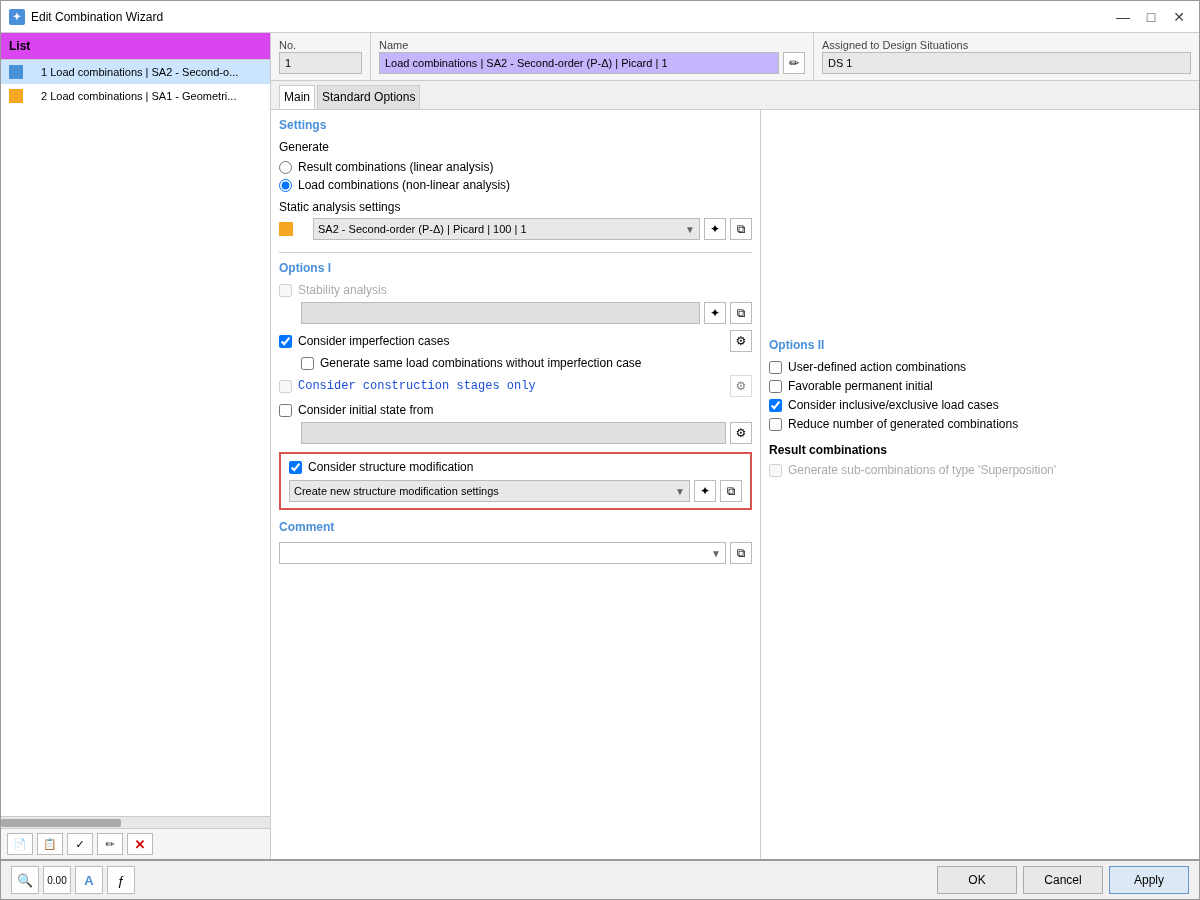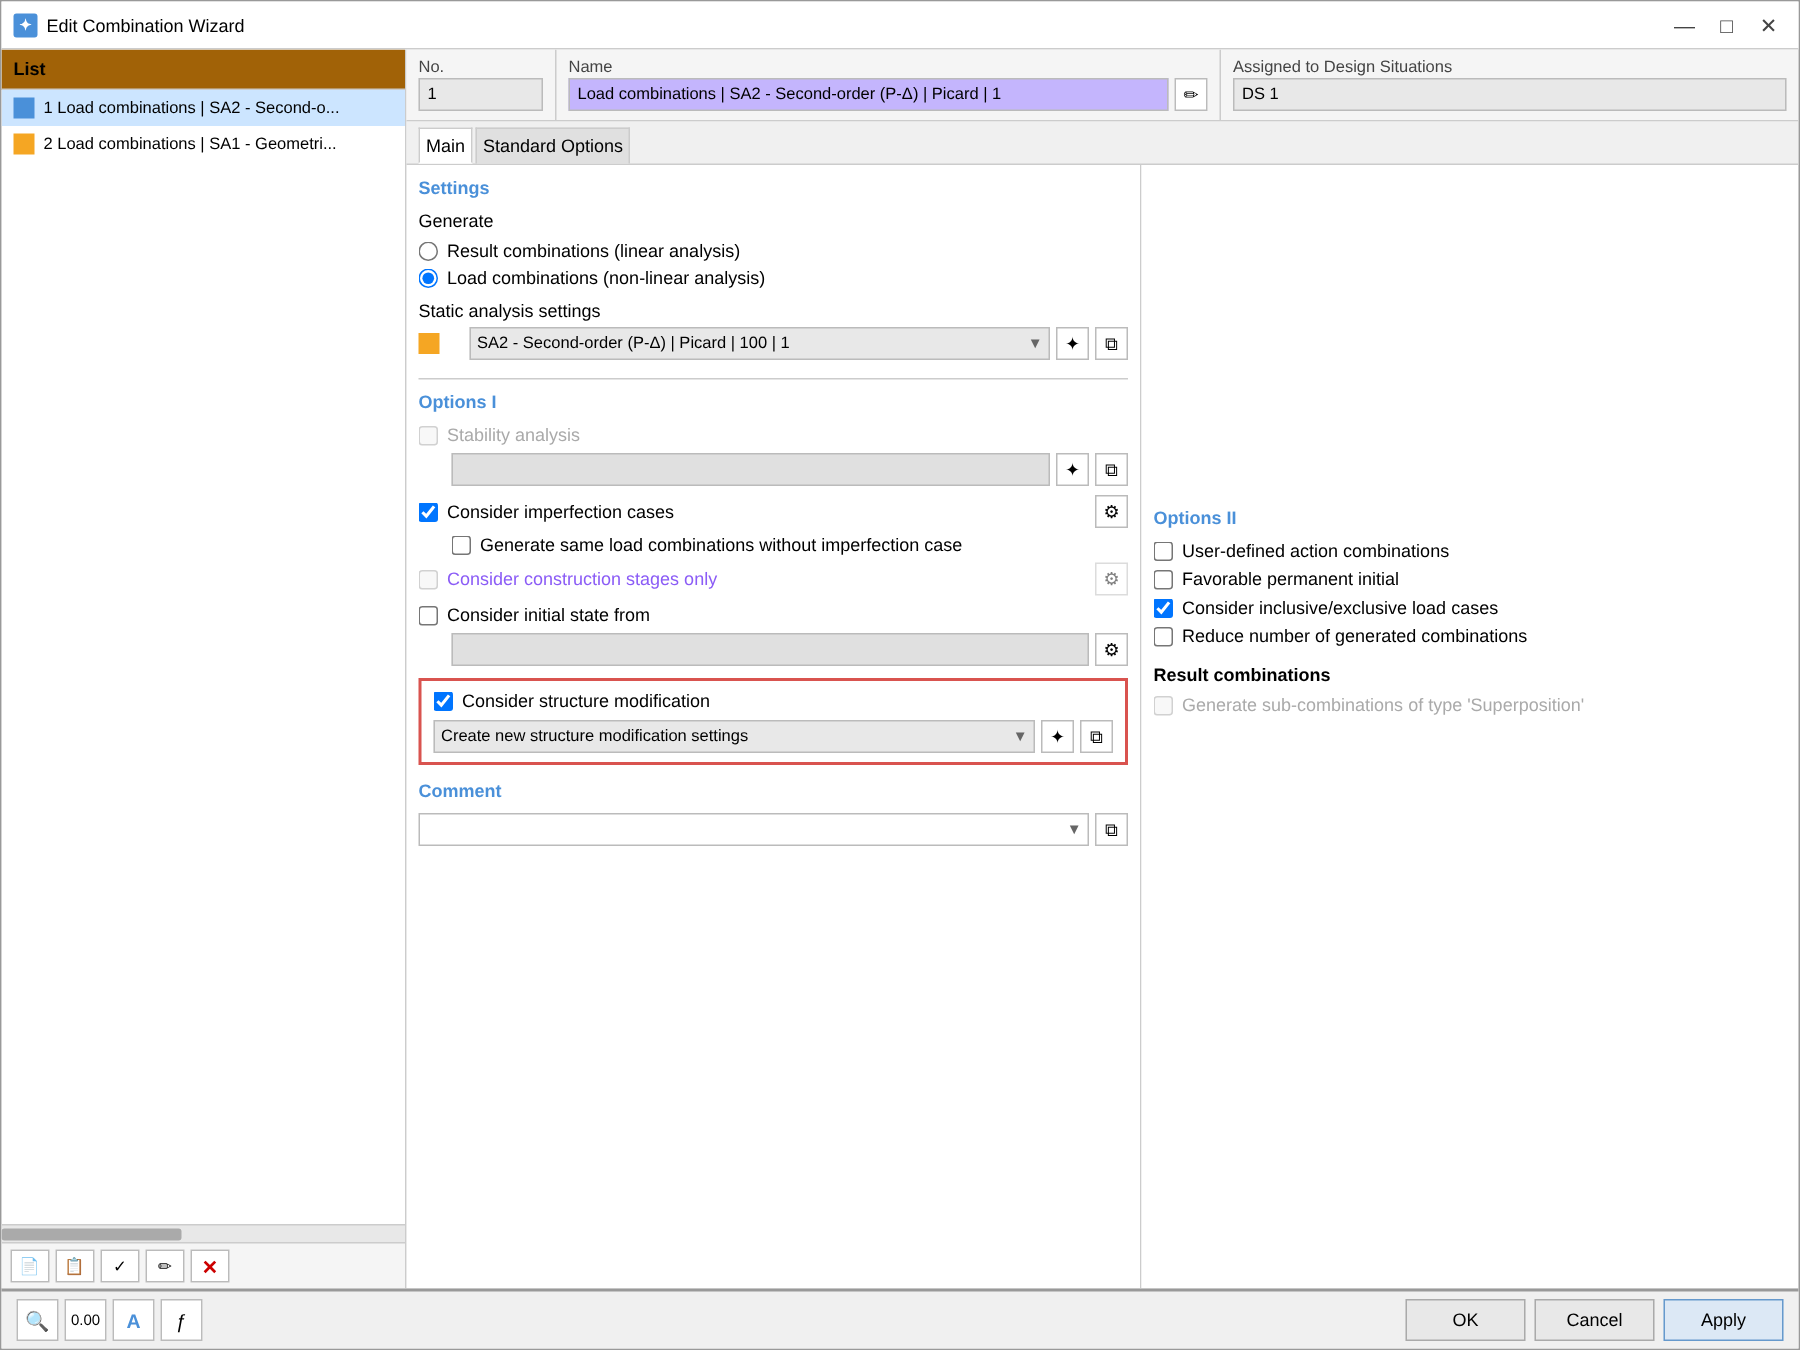--- a/index.html
+++ b/index.html
@@ -85,37 +85,37 @@
       width: 270px;
       background: #fff;
       border-right: 1px solid #ccc;
       display: flex;
       flex-direction: column;
     }
 
     .list-header {
       padding: 6px 8px;
       font-weight: bold;
-      background: #a16207;
+      background: #d946ef;
       border-bottom: 1px solid #ccc;
       font-size: 12px;
     }
 
     .list-items {
       flex: 1;
       overflow-y: auto;
       overflow-x: hidden;
     }
 
     .list-item {
       padding: 5px 8px;
       cursor: pointer;
       display: flex;
       align-items: center;
-      gap: 6px;
+      gap: 18px;
       font-size: 11px;
     }
 
     .list-item.selected {
       background: #cce5ff;
     }
 
     .icon-blue-sq {
       width: 14px;
       height: 14px;
@@ -583,21 +583,21 @@
             <button class="icon-btn">⚙</button>
           </div>
           <div class="checkbox-row checkbox-sub">
             <input type="checkbox" id="no-imperfect" style="">
             <label for="no-imperfect">Generate same load combinations without imperfection case</label>
           </div>
 
           <div style="display:flex;align-items:center;justify-content:space-between;margin-bottom:4px;margin-top:4px;">
             <div class="checkbox-row disabled" style="margin-bottom:0;">
               <input type="checkbox" id="construction" disabled="" style="">
-              <label for="construction" style="color:#8b5cf6;">Consider construction stages only</label>
+              <label for="construction" style="color:#1d4ed8;font-family:Liberation Mono, monospace;">Consider construction stages only</label>
             </div>
             <button class="icon-btn" style="opacity:0.5;">⚙</button>
           </div>
 
           <div class="checkbox-row" style="margin-top:6px;">
             <input type="checkbox" id="initial-state" style="">
             <label for="initial-state">Consider initial state from</label>
           </div>
           <div class="input-with-btn">
             <div class="text-input-gray" style="flex:1;"></div>

